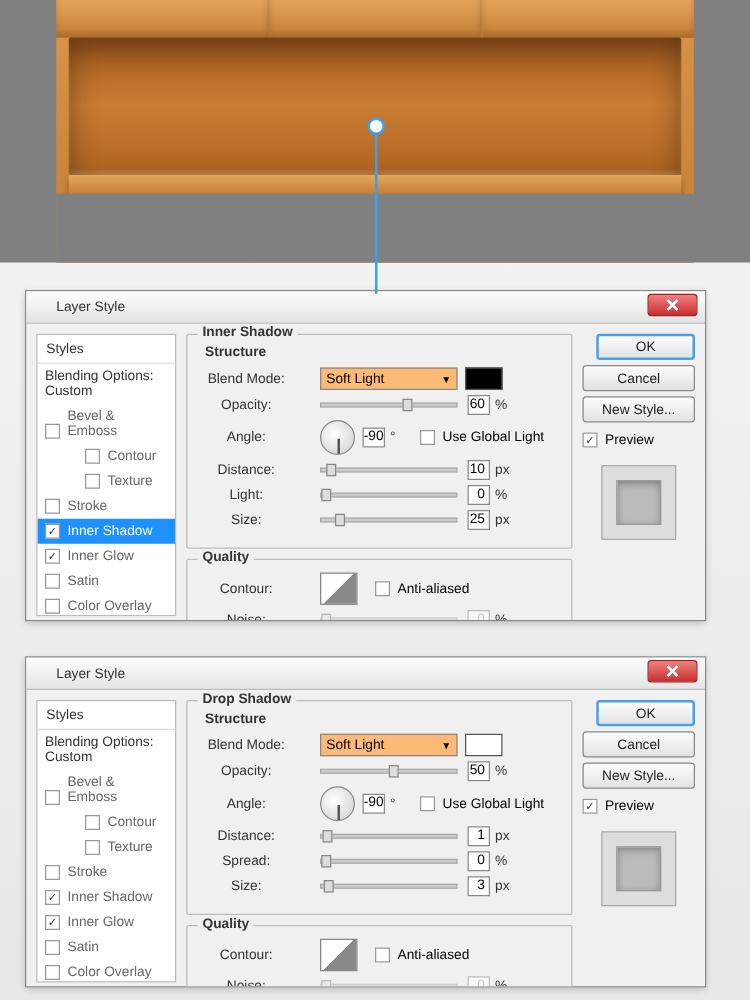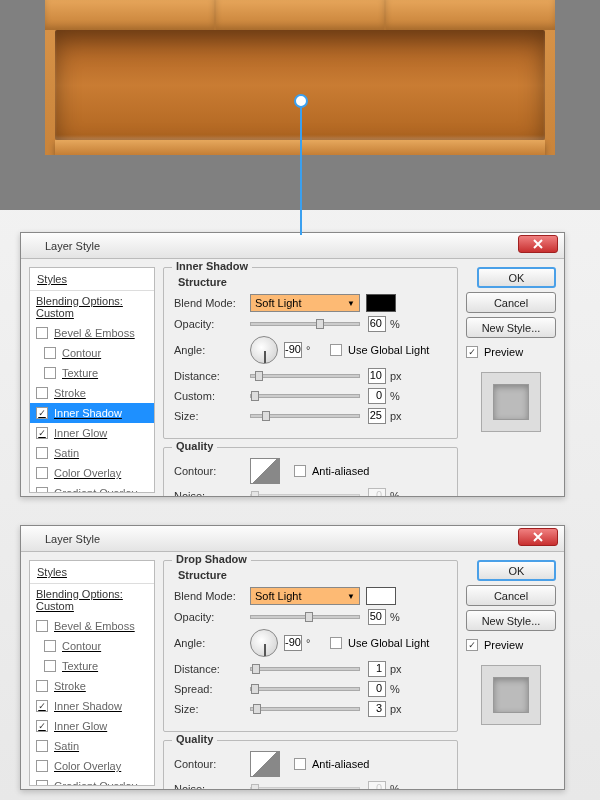--- a/index.html
+++ b/index.html
@@ -15,35 +15,35 @@
   .marker-line { position: absolute; left: 300px; top: 100px; width: 2px; height: 135px; background: #3aa0f0; z-index:5;}
   .marker-dot { position: absolute; left: 294px; top: 94px; width: 14px; height: 14px; border-radius: 50%; background: #fff; border: 2px solid #3aa0f0; z-index:6;}
   .dialog { width: 545px; margin-left: 20px; background: #f0f0f0; border: 1px solid #888; box-shadow: 0 2px 6px rgba(0,0,0,.2); position: relative; }
   .dialog.d1 { margin-top: 22px; height: 265px; overflow: hidden; }
   .dialog.d2 { margin-top: 28px; height: 265px; overflow: hidden; }
   .titlebar { height: 26px; background: linear-gradient(to bottom, #fdfdfd, #e4e4e4); border-bottom: 1px solid #bbb; display: flex; align-items: center; padding-left: 24px; position: relative; }
   .titlebar .title { color: #333; }
   .closebtn { position: absolute; right: 6px; top: 2px; width: 40px; height: 18px; background: linear-gradient(to bottom, #f08080, #c83030); border: 1px solid #a02020; border-radius: 3px; color: #fff; display:flex; align-items:center; justify-content:center; font-weight:bold; cursor:pointer;}
   .closebtn svg { width:10px; height:10px; }
   .dbody { display: flex; padding: 8px; gap: 8px; height: 100%; }
-  .leftcol { width: 126px; text-decoration: underline; }
+  .leftcol { width: 112px; }
   .styles-box { border: 1px solid #bbb; background: #fff; height: 226px; overflow:hidden;}
   .styles-hdr { padding: 5px 7px; border-bottom: 1px solid #ddd; color: #333; }
   .sitem { display: flex; align-items: flex-end; padding: 4px 6px; color: #666; cursor:pointer; }
   .sitem.blend { color: #333; }
-  .sitem.indent { padding-left: 14px; }
+  .sitem.indent { padding-left: 38px; }
   .sitem.sel { background: #1e90ff; color: #fff; }
   .sitem.sel .chk { background:#fff; }
   .sitem input.chk, .chk { width:12px; height:12px; margin-right:6px; border:1px solid #999; background:#fff; display:inline-flex; align-items:center; justify-content:center; font-size:9px; color:#333;}
   .midcol { flex: 1; }
   .fieldset { border: 1px solid #bbb; border-radius: 2px; padding: 6px 10px 10px 10px; margin-bottom: 8px; position: relative; background:#f0f0f0;}
   .fieldset > .legend { position: absolute; top: -8px; left: 8px; background: #f0f0f0; padding: 0 4px; font-weight: bold; color: #333; }
   .subleg { font-weight: bold; color: #333; margin: 2px 0 6px 4px; }
   .row { display: flex; align-items: center; margin: 4px 0; }
-  .row .lbl { width: 74px; text-align: left; margin-right: 2px; color: #333; }
+  .row .lbl { width: 74px; text-align: center; margin-right: 22px; color: #333; }
   .dropdown { width: 110px; height: 18px; background: #fdba74; border: 1px solid #888; display:flex; align-items:center; padding: 0 4px; justify-content: space-between; cursor:pointer;}
   .dropdown .arrow { font-size: 8px; }
   .swatch { width: 30px; height: 18px; border: 1px solid #555; margin-left: 6px; cursor:pointer;}
   .slider { flex: 0 0 110px; height: 4px; background: #ccc; border: 1px solid #aaa; position: relative; margin-right: 8px; cursor:pointer;}
   .slider .thumb { position: absolute; top: -4px; width: 8px; height: 10px; background: #ddd; border: 1px solid #888; }
   .numbox { width: 18px; height: 16px; border: 1px solid #888; background: #fff; text-align: right; padding-right: 3px; }
   .unit { margin-left: 4px; color: #333; width: 18px; }
   .dial { width: 28px; height: 28px; border: 1px solid #888; border-radius: 50%; background: radial-gradient(circle at 40% 40%, #fff, #ccc); position: relative; margin-right: 6px; cursor:pointer;}
   .dial .needle { position: absolute; left: 13px; top: 2px; width: 2px; height: 12px; background: #555; transform-origin: bottom center; }
   .chkline { display:flex; align-items:center; margin-left: 6px; }
@@ -167,21 +167,21 @@
         </div>
         <div class="row">
           <span class="lbl">Distance:</span>
           <div class="slider">
               <div class="thumb" style="left:4%"></div>
             </div>
           <div class="numbox">10</div>
           <span class="unit">px</span>
         </div>
         <div class="row">
-          <span class="lbl">Custom:</span>
+          <span class="lbl">Light:</span>
           <div class="slider">
               <div class="thumb" style="left:0%"></div>
             </div>
           <div class="numbox">0</div>
           <span class="unit">%</span>
         </div>
         <div class="row">
           <span class="lbl">Size:</span>
           <div class="slider">
               <div class="thumb" style="left:10%"></div>

